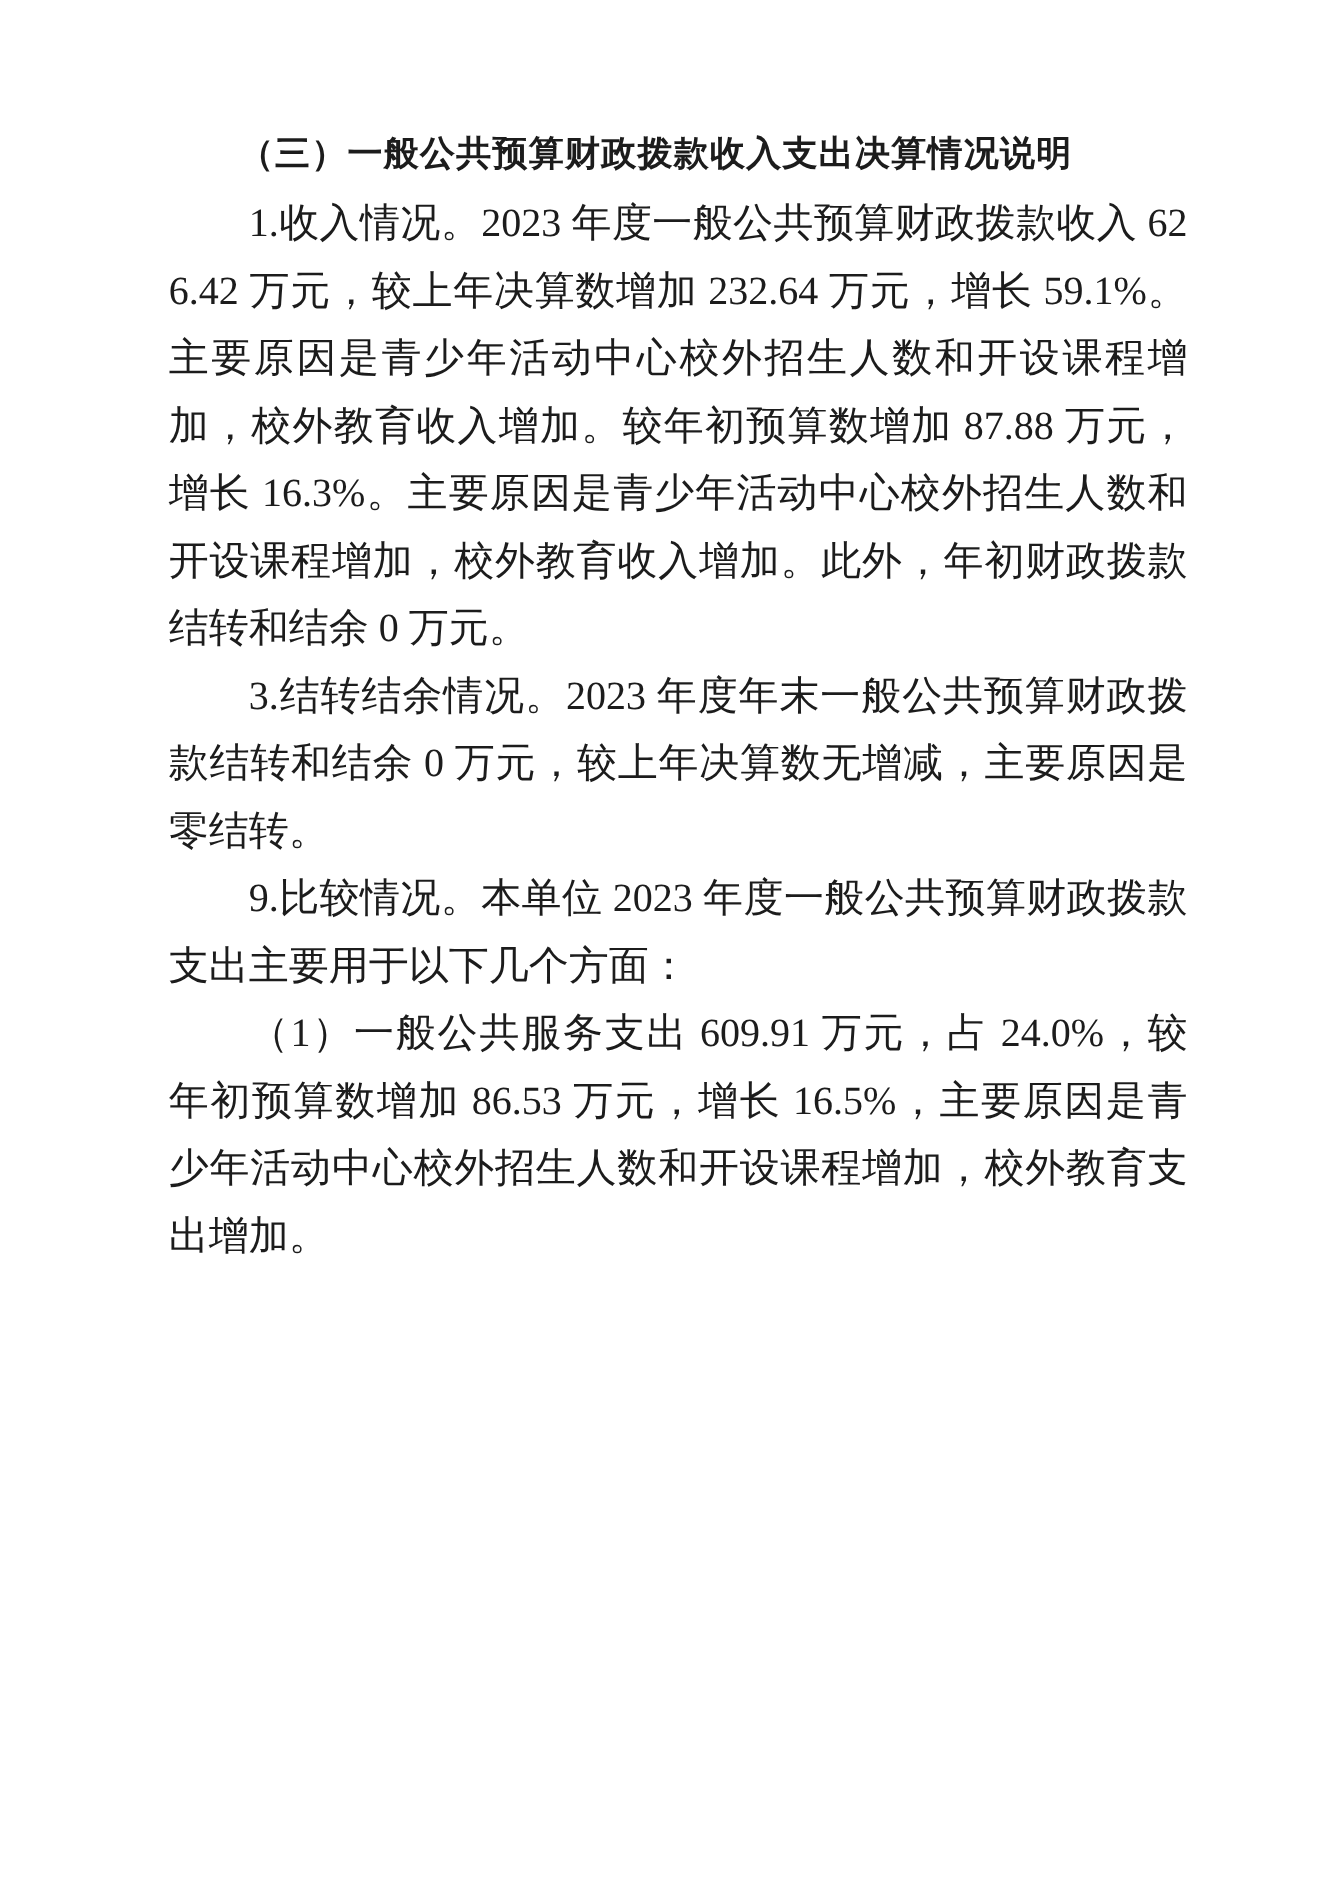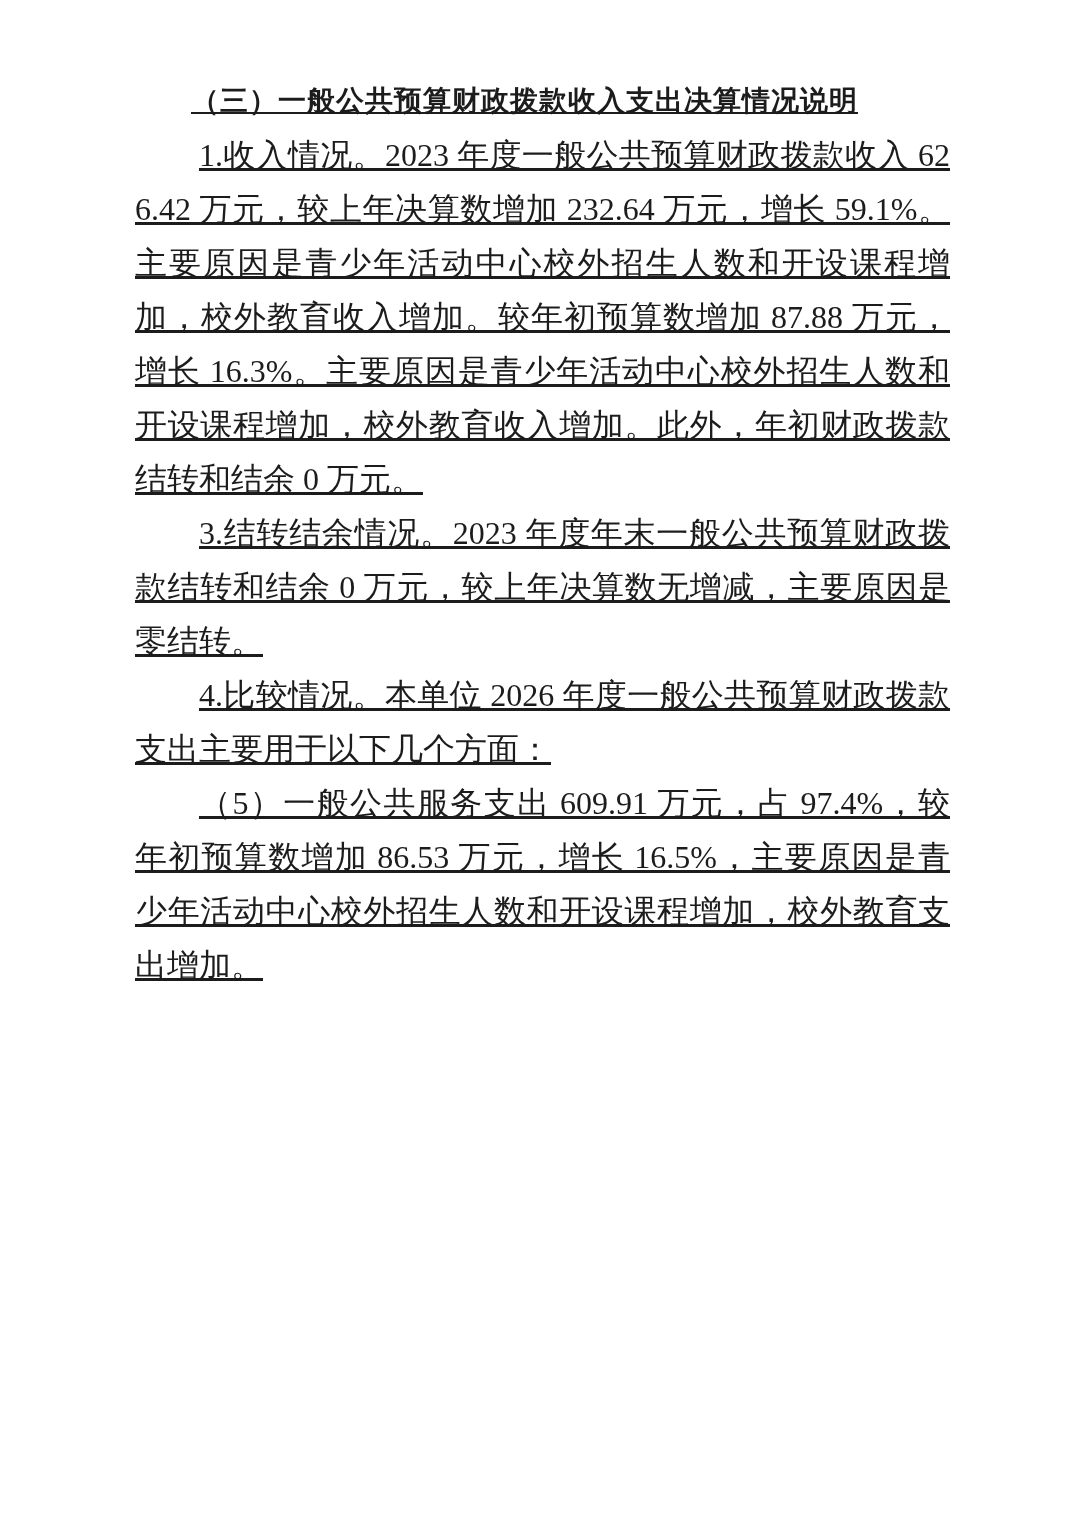--- a/index.html
+++ b/index.html
@@ -9,22 +9,21 @@
   }
   .doc-page {
     position: relative;
     width: 1075px;
     height: 1272px;
     background: #ffffff;
     color: #1c1c1c;
     font-family: "Liberation Serif", "DejaVu Serif", serif;
     overflow: hidden;
     box-sizing: border-box;
-    padding: 74px 125px 0 135px;
-    text-decoration: underline;
+    padding: 97px 125px 0 135px;
   }
   .doc-body {
     width: 815px;
   }
   .section-heading {
     font-size: 28px;
     font-weight: bold;
     line-height: 54px;
     margin: 0;
     text-indent: 2em;
@@ -52,19 +51,19 @@
   }
 </style>
 </head>
 <body>
 
 <div class="doc-page">
   <div class="doc-body">
     <h2 class="section-heading">（三）一般公共预算财政拨款收入支出决算情况说明</h2>
     <p class="para">1.收入情况。2023 年度一般公共预算财政拨款收入 626.42 万元，较上年决算数增加 232.64 万元，增长 59.1%。主要原因是青少年活动中心校外招生人数和开设课程增加，校外教育收入增加。较年初预算数增加 87.88 万元，增长 16.3%。主要原因是青少年活动中心校外招生人数和开设课程增加，校外教育收入增加。此外，年初财政拨款结转和结余 0 万元。</p>
     <p class="para">3.结转结余情况。2023 年度年末一般公共预算财政拨款结转和结余 0 万元，较上年决算数无增减，主要原因是零结转。</p>
-    <p class="para">4.比较情况。本单位 2026 年度一般公共预算财政拨款支出主要用于以下几个方面：</p>
-    <p class="para">（5）一般公共服务支出 609.91 万元，占 97.4%，较年初预算数增加 86.53 万元，增长 16.5%，主要原因是青少年活动中心校外招生人数和开设课程增加，校外教育支出增加。</p>
+    <p class="para">9.比较情况。本单位 2023 年度一般公共预算财政拨款支出主要用于以下几个方面：</p>
+    <p class="para">（1）一般公共服务支出 609.91 万元，占 24.0%，较年初预算数增加 86.53 万元，增长 16.5%，主要原因是青少年活动中心校外招生人数和开设课程增加，校外教育支出增加。</p>
   </div>
   <div class="page-footer">
     <span>— 3 —</span>
   </div>
 </div>
 
 </body></html>

